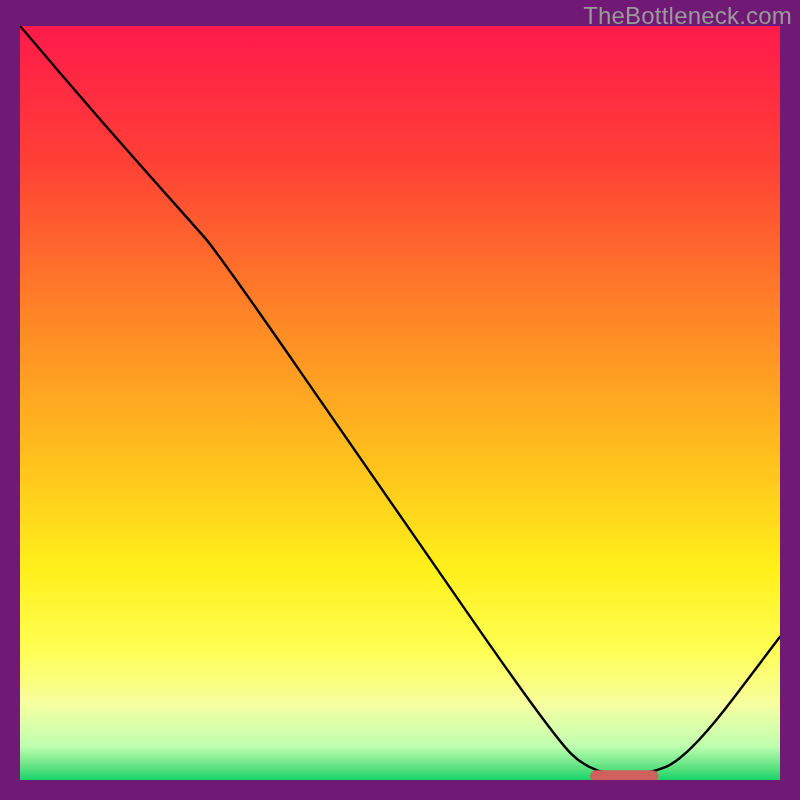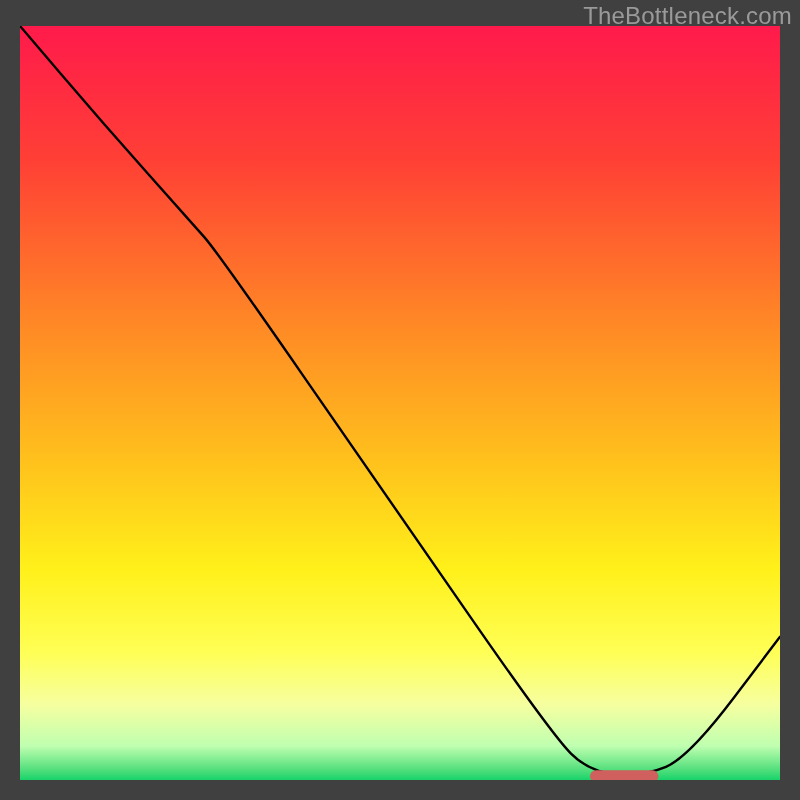--- a/index.html
+++ b/index.html
@@ -7,21 +7,21 @@
     padding: 0;
     width: 800px;
     height: 800px;
     background: #000;
     overflow: hidden;
   }
   .frame {
     position: relative;
     width: 800px;
     height: 800px;
-    background: #404040;
+    background: #701a75;
   }
   .watermark {
     position: absolute;
     top: 2px;
     right: 8px;
     color: #9a9a9a;
     font-family: Arial, Helvetica, sans-serif;
     font-size: 24px;
     font-weight: 500;
     letter-spacing: 0.2px;

